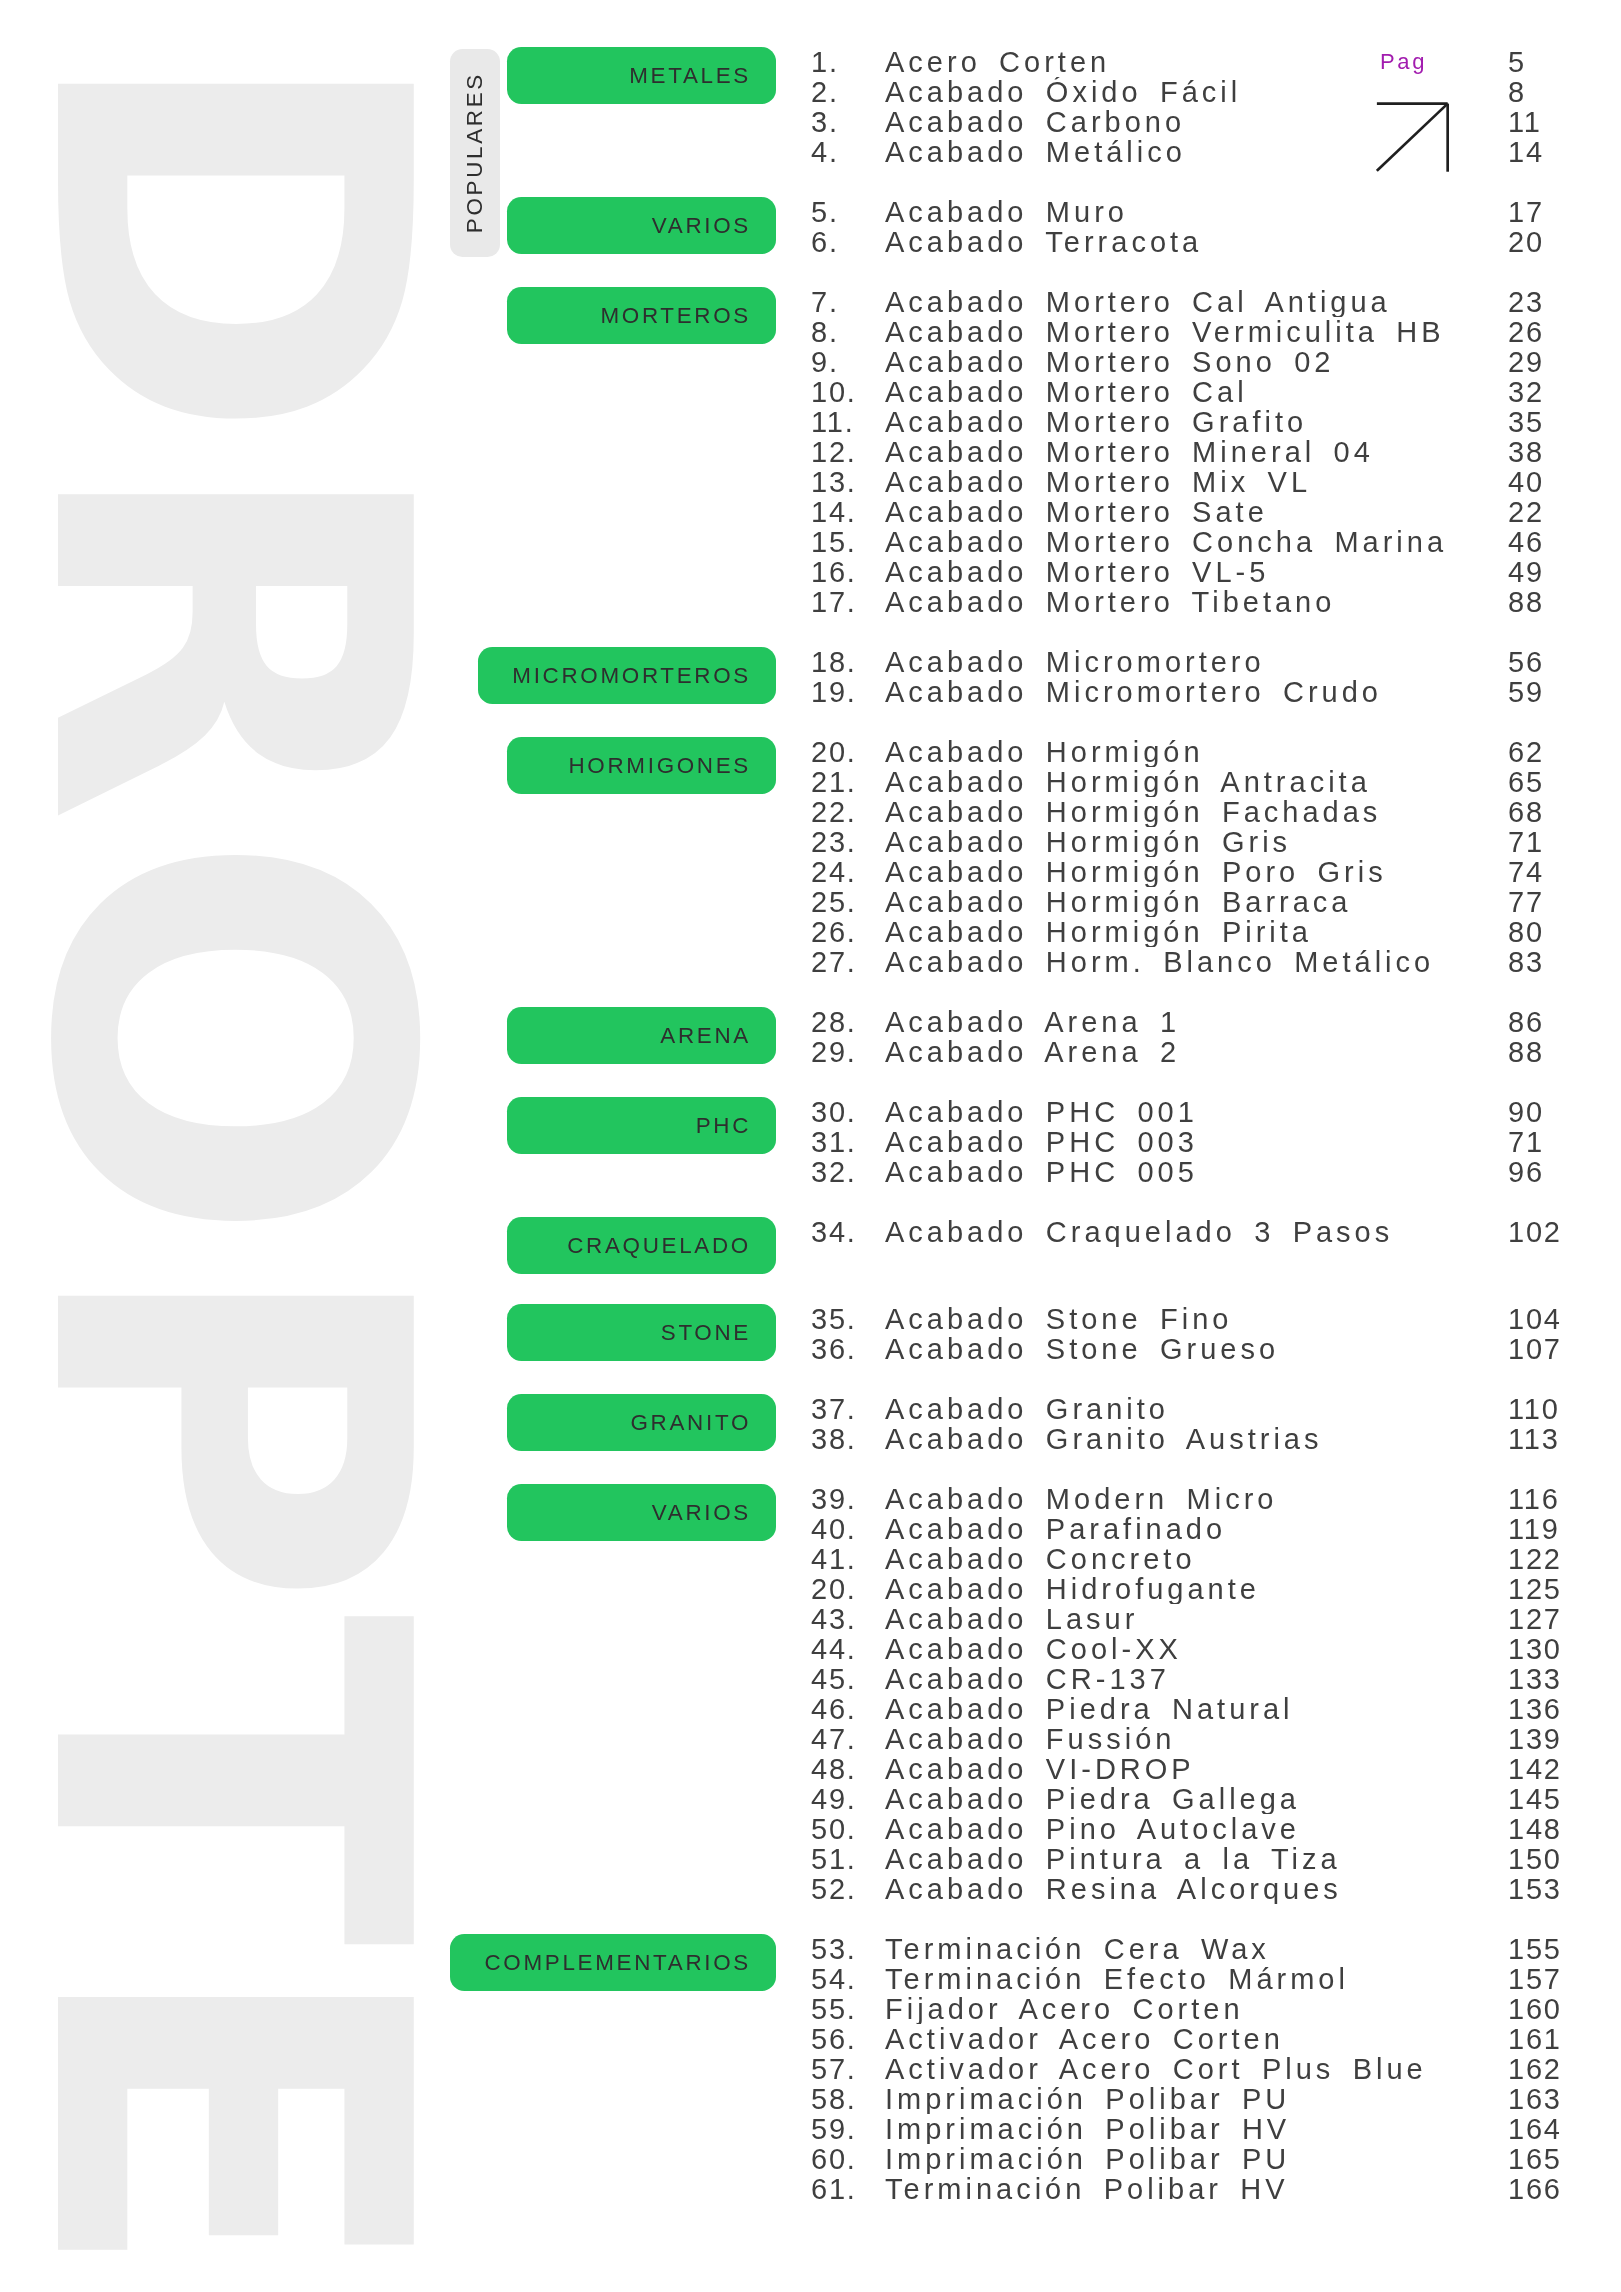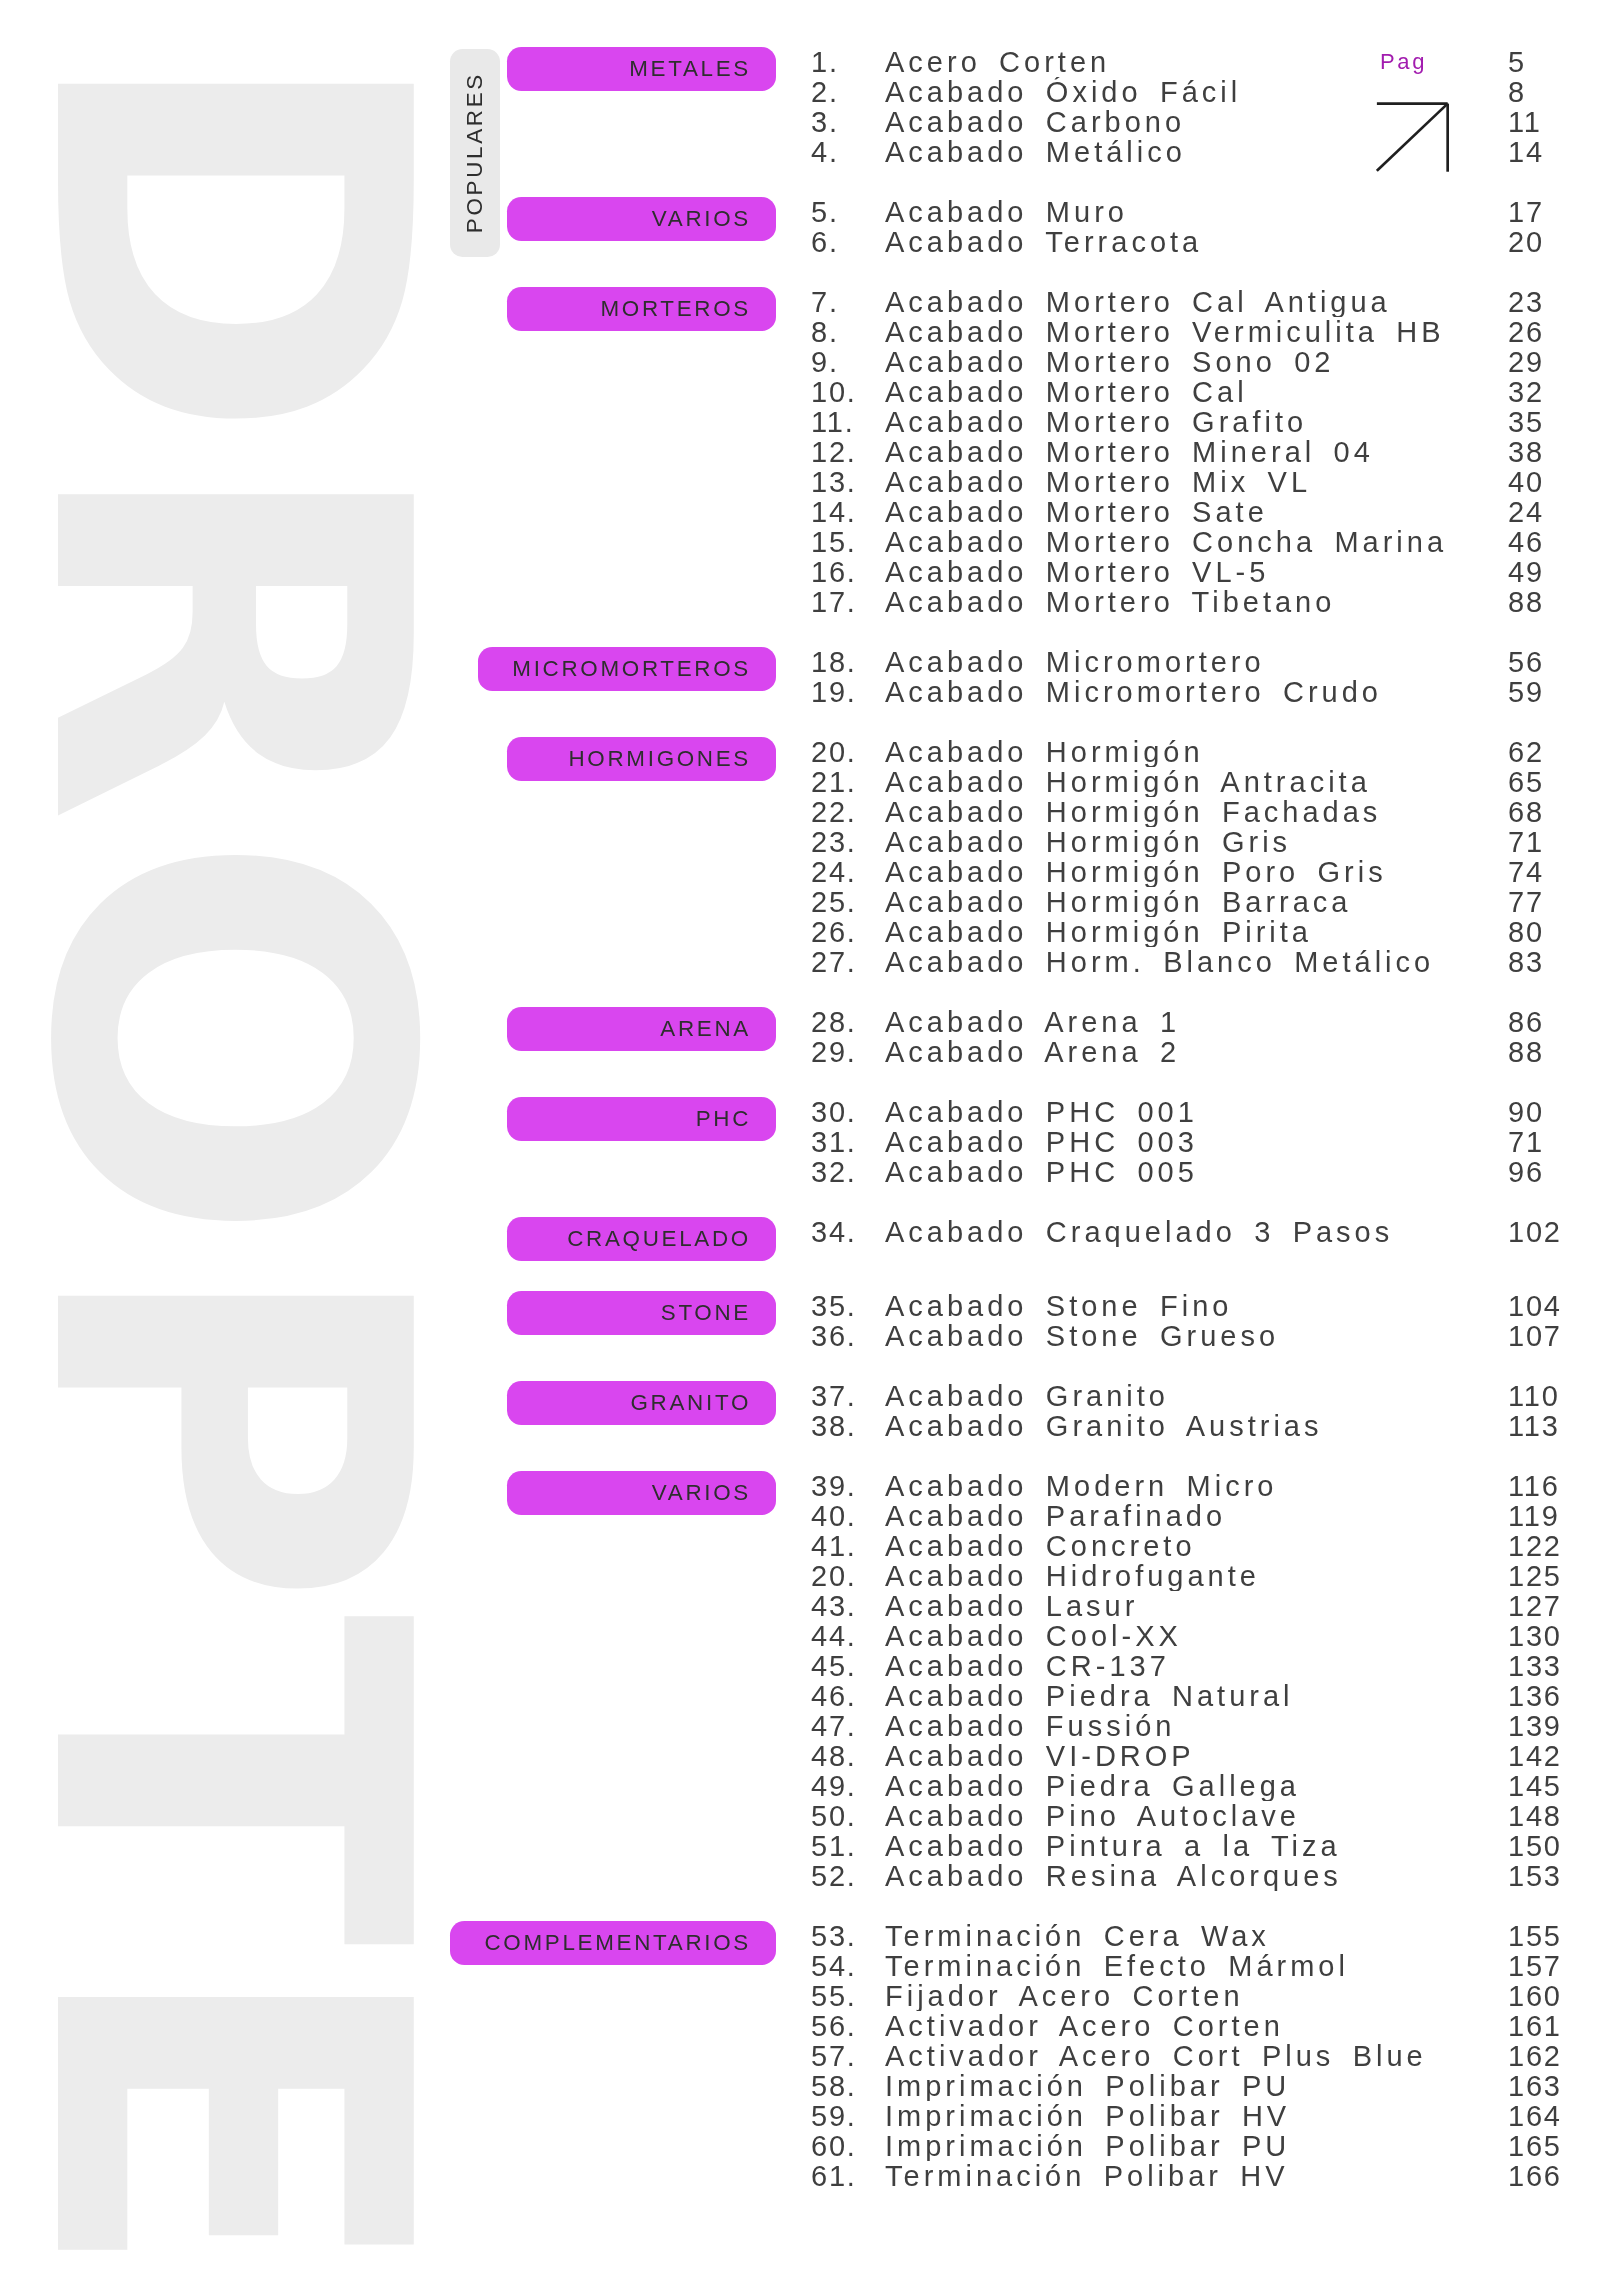--- a/index.html
+++ b/index.html
@@ -58,22 +58,22 @@
   .toc-section.gap-lg{margin-top:17px;}
   .pill-col{
     width:328px;
     flex:0 0 328px;
     display:flex;
     justify-content:flex-end;
   }
   .pill{
     box-sizing:border-box;
     min-width:269px;
-    height:44px;
-    background:#d946ef;
+    height:57px;
+    background:#22c55e;
     border-radius:14.3px;
     display:flex;
     align-items:center;
     justify-content:flex-end;
     padding:0 25px 0 34px;
   }
   .pill-label{
     font-size:22.4px;
     letter-spacing:2.7px;
     color:#2e2e2e;
@@ -229,21 +229,21 @@
             <span class="pageno">38</span>
           </div>
           <div class="row">
             <span class="num">13.</span>
             <span class="iname">Acabado Mortero Mix VL</span>
             <span class="pageno">40</span>
           </div>
           <div class="row">
             <span class="num">14.</span>
             <span class="iname">Acabado Mortero Sate</span>
-            <span class="pageno">24</span>
+            <span class="pageno">22</span>
           </div>
           <div class="row">
             <span class="num">15.</span>
             <span class="iname">Acabado Mortero Concha Marina</span>
             <span class="pageno">46</span>
           </div>
           <div class="row">
             <span class="num">16.</span>
             <span class="iname">Acabado Mortero VL-5</span>
             <span class="pageno">49</span>

